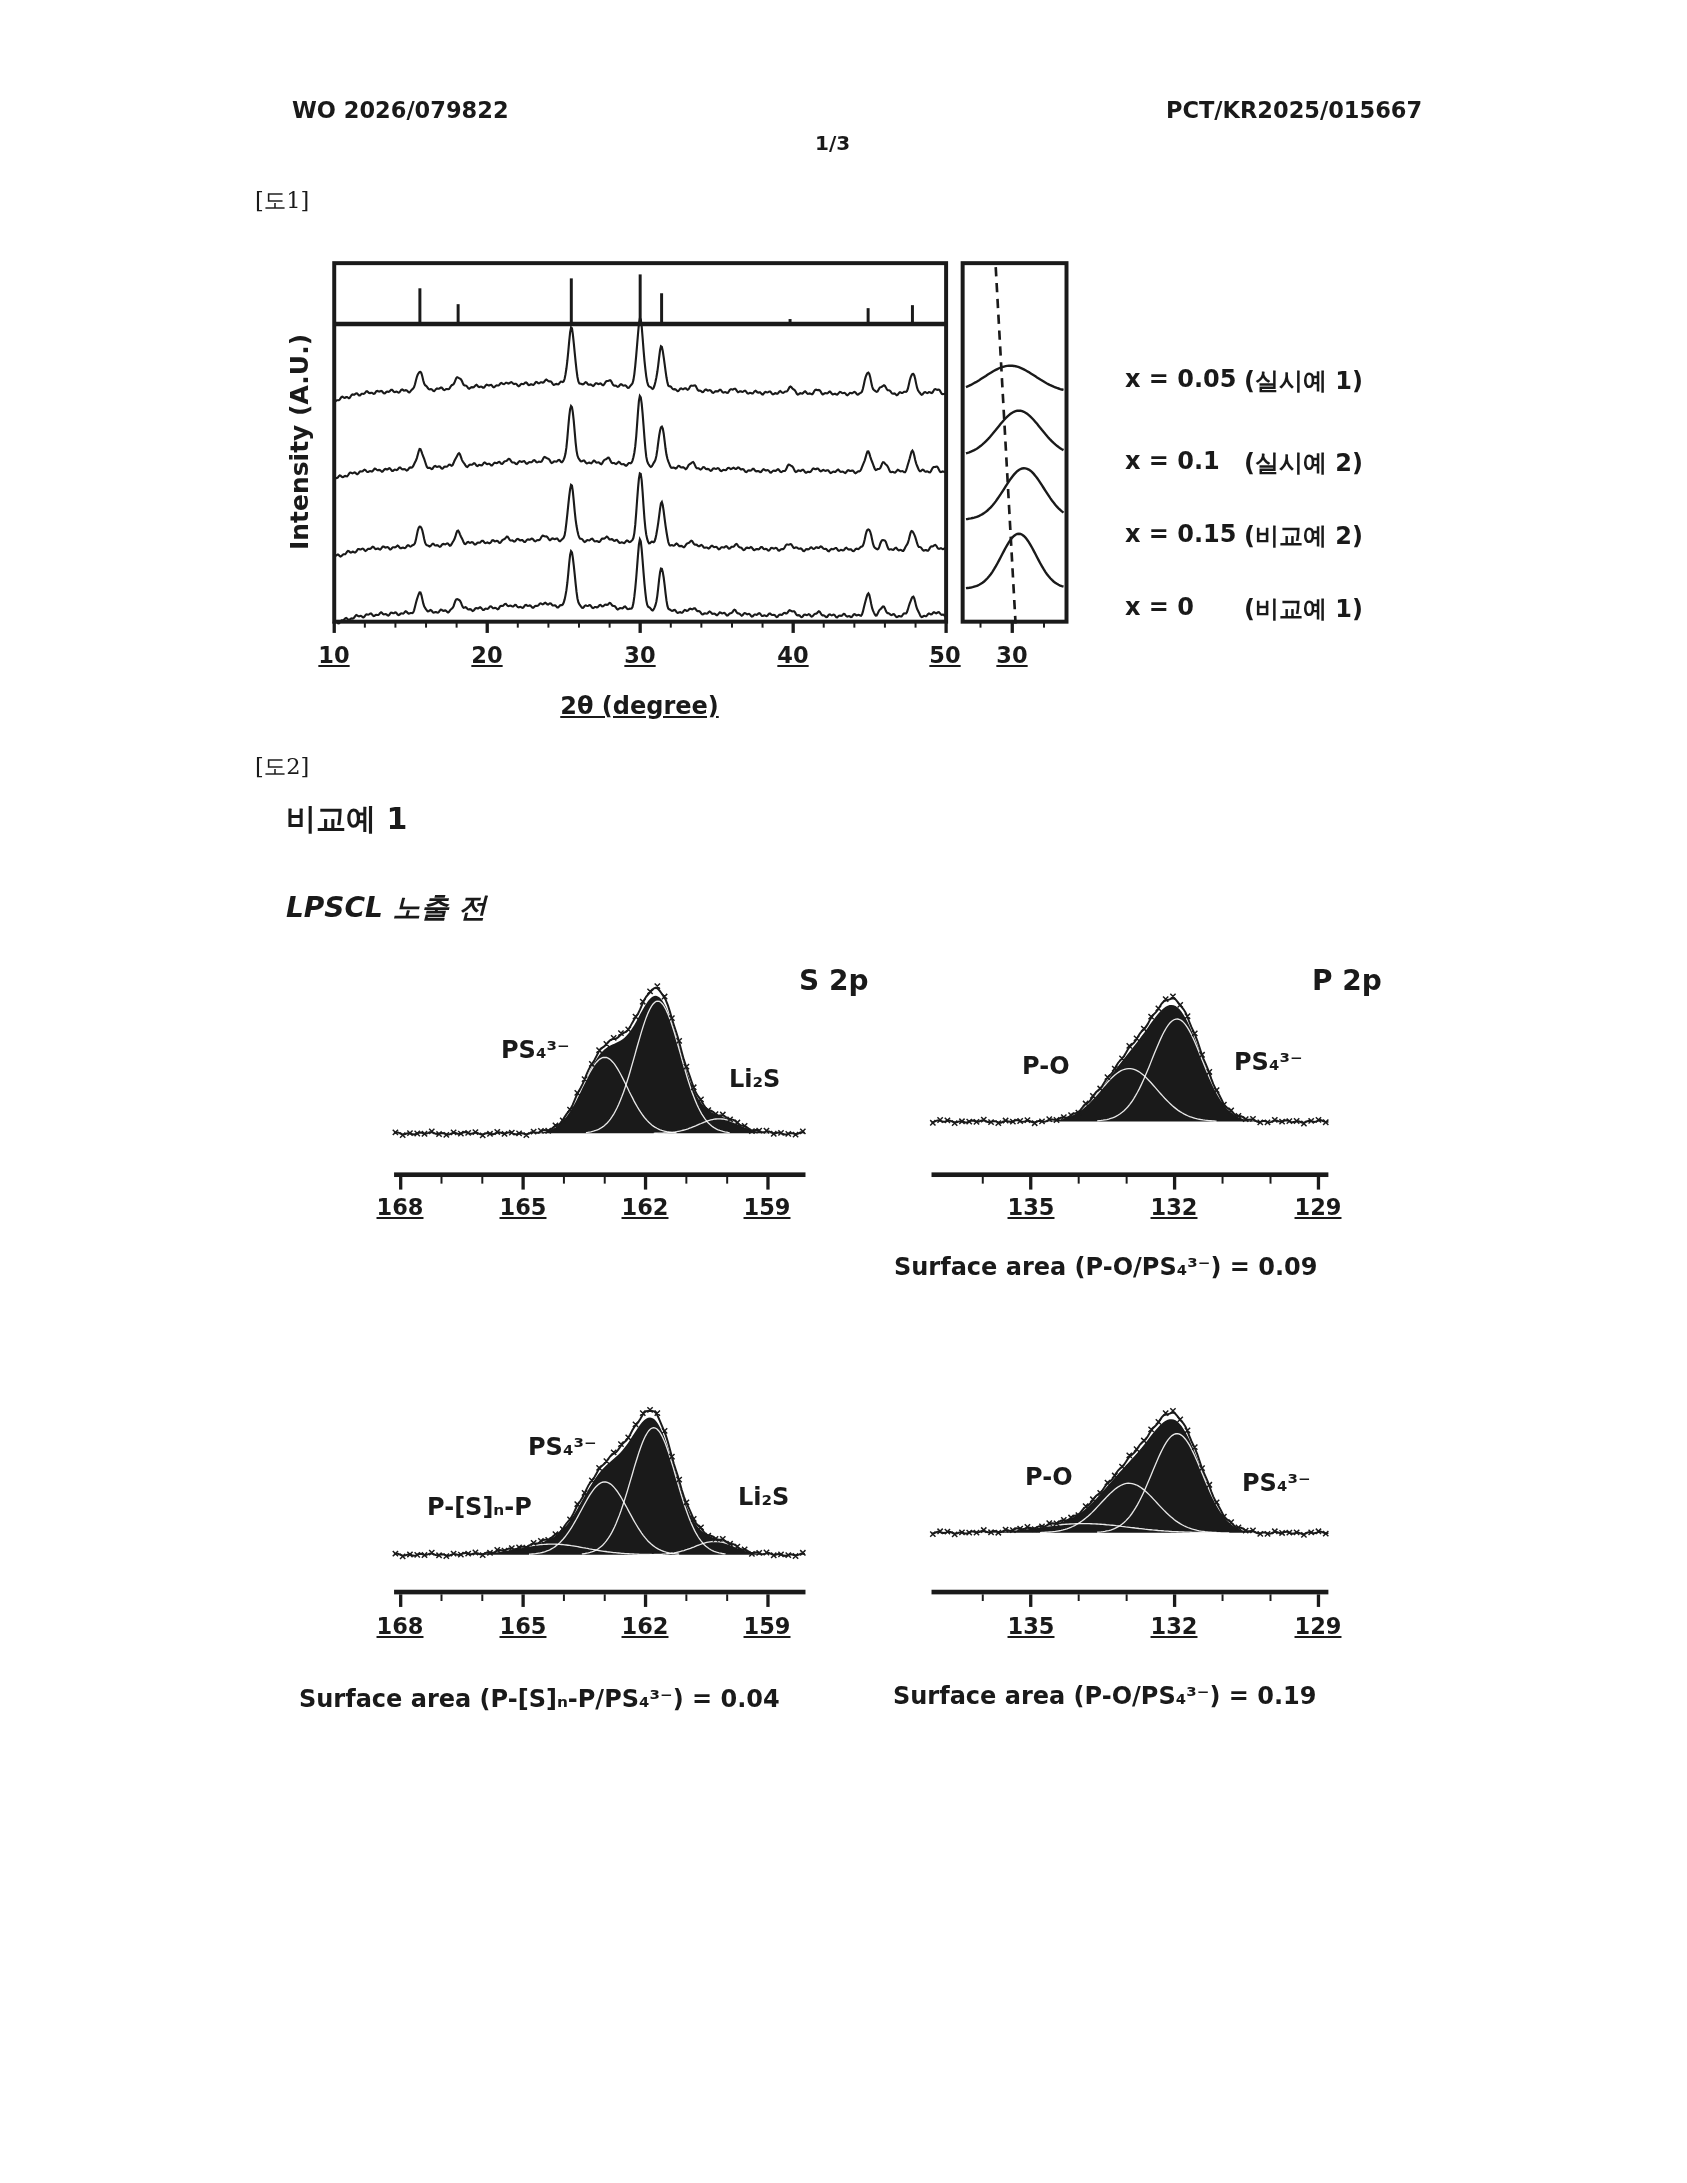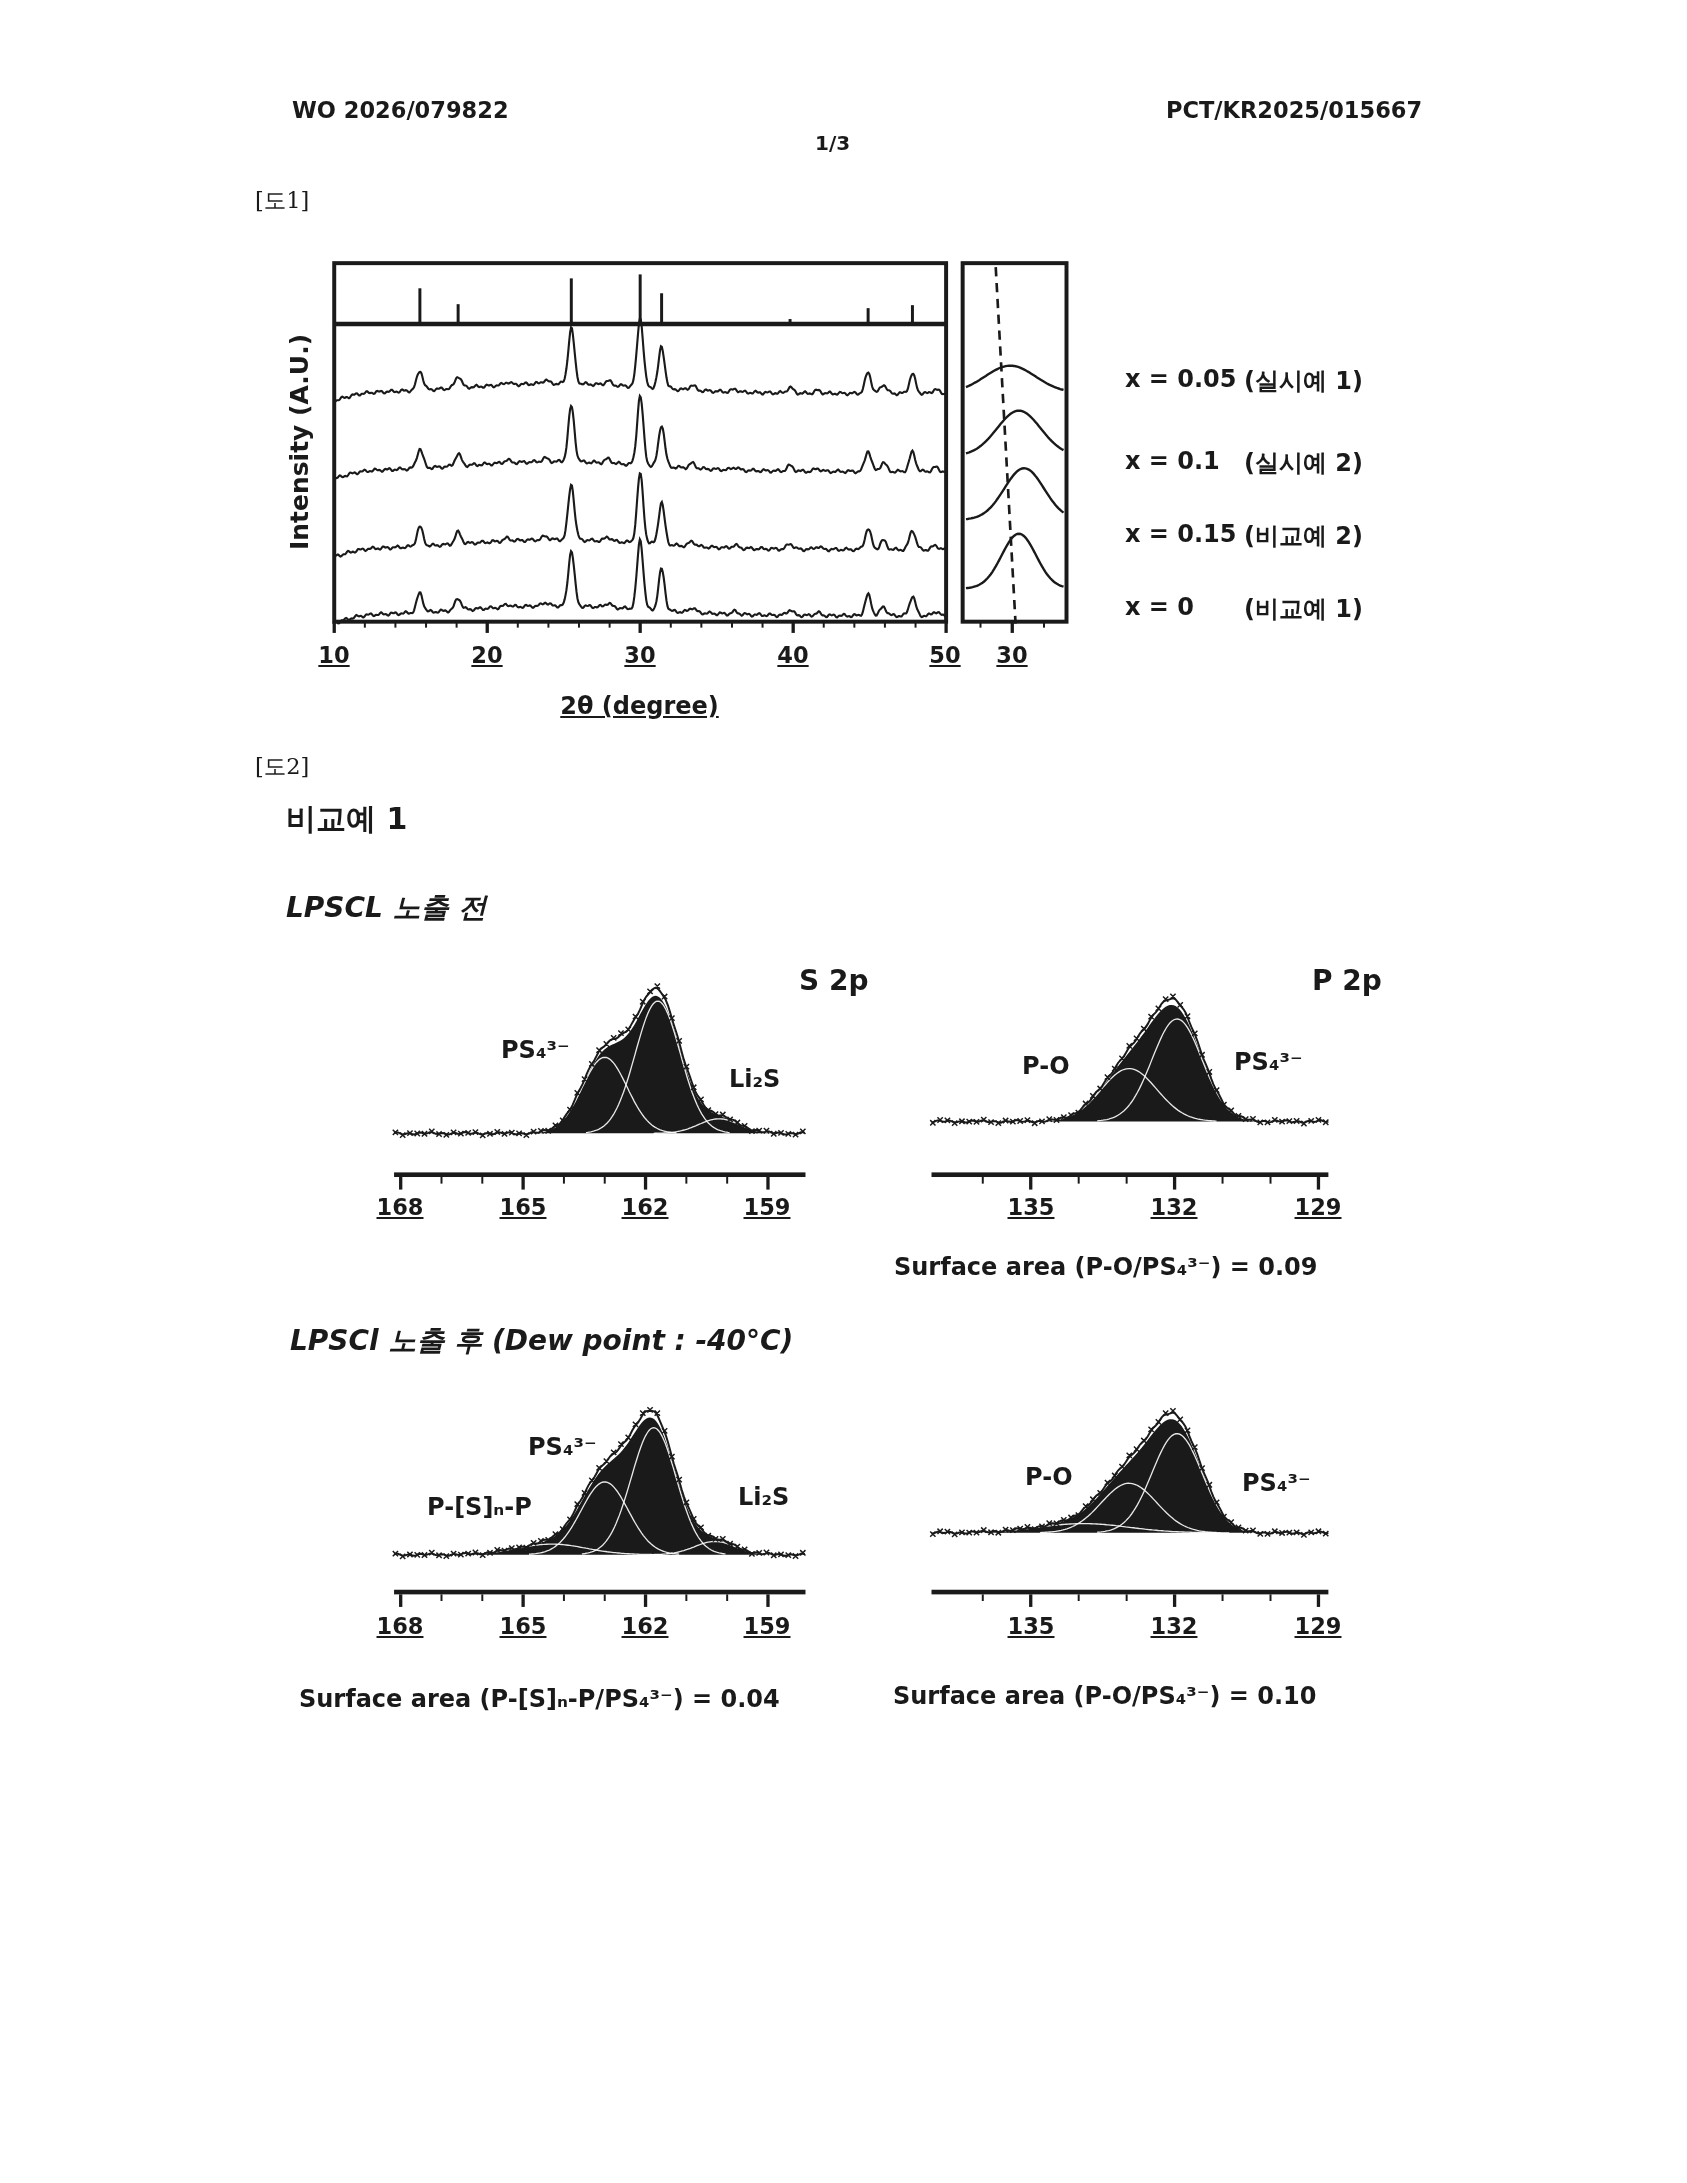--- a/index.html
+++ b/index.html
@@ -163,21 +163,20 @@
   <div class="t b fs34 tick" style="left:367px;top:1195px">168</div>
   <div class="t b fs34 tick" style="left:490px;top:1195px">165</div>
   <div class="t b fs34 tick" style="left:612px;top:1195px">162</div>
   <div class="t b fs34 tick" style="left:734px;top:1195px">159</div>
   <div class="t b fs34 tick" style="left:998px;top:1195px">135</div>
   <div class="t b fs34 tick" style="left:1141px;top:1195px">132</div>
   <div class="t b fs34 tick" style="left:1285px;top:1195px">129</div>
 
   <div class="t b fs36" style="left:894px;top:1254px">Surface area (P-O/PS₄³⁻) = 0.09</div>
 
-  <div class="t b fs42" style="left:290px;top:1325px">LPSCl 노출 후 (Dew point : -40°C)</div>
 
   <svg id="sp2" style="left:361px;top:1366px" width="463" height="298" viewBox="0 0 700 450">
       <path d="M50 285L50.0 285.0L53.0 285.0L56.0 285.0L59.0 285.0L62.0 285.0L65.0 285.0L68.0 285.0L71.0 285.0L74.0 285.0L77.0 285.0L80.0 285.0L83.0 285.0L86.0 285.0L89.0 285.0L92.0 285.0L95.0 285.0L98.0 285.0L101.0 285.0L104.0 285.0L107.0 285.0L110.0 285.0L113.0 284.9L116.0 284.9L119.0 284.9L122.0 284.9L125.0 284.9L128.0 284.9L131.0 284.8L134.0 284.8L137.0 284.8L140.0 284.7L143.0 284.7L146.0 284.6L149.0 284.5L152.0 284.5L155.0 284.4L158.0 284.3L161.0 284.2L164.0 284.0L167.0 283.9L170.0 283.7L173.0 283.6L176.0 283.4L179.0 283.2L182.0 282.9L185.0 282.7L188.0 282.4L191.0 282.1L194.0 281.8L197.0 281.5L200.0 281.1L203.0 280.7L206.0 280.3L209.0 279.9L212.0 279.4L215.0 279.0L218.0 278.5L221.0 278.0L224.0 277.4L227.0 276.9L230.0 276.3L233.0 275.7L236.0 275.2L239.0 274.6L242.0 273.9L245.0 273.3L248.0 272.7L251.0 272.1L254.0 271.4L257.0 270.8L260.0 270.1L263.0 269.3L266.0 268.6L269.0 267.7L272.0 266.9L275.0 265.9L278.0 264.8L281.0 263.6L284.0 262.3L287.0 260.8L290.0 259.1L293.0 257.2L296.0 255.0L299.0 252.6L302.0 249.9L305.0 247.0L308.0 243.7L311.0 240.1L314.0 236.2L317.0 232.0L320.0 227.5L323.0 222.7L326.0 217.8L329.0 212.6L332.0 207.4L335.0 202.0L338.0 196.6L341.0 191.3L344.0 186.0L347.0 181.0L350.0 176.1L353.0 171.5L356.0 167.1L359.0 163.1L362.0 159.4L365.0 155.9L368.0 152.8L371.0 149.8L374.0 147.1L377.0 144.5L380.0 141.9L383.0 139.3L386.0 136.7L389.0 133.8L392.0 130.7L395.0 127.4L398.0 123.8L401.0 119.8L404.0 115.6L407.0 111.1L410.0 106.5L413.0 101.8L416.0 97.2L419.0 92.7L422.0 88.5L425.0 84.8L428.0 81.7L431.0 79.4L434.0 78.0L437.0 77.5L440.0 78.2L443.0 80.0L446.0 83.0L449.0 87.1L452.0 92.4L455.0 98.8L458.0 106.1L461.0 114.3L464.0 123.2L467.0 132.6L470.0 142.4L473.0 152.4L476.0 162.5L479.0 172.4L482.0 182.1L485.0 191.3L488.0 200.1L491.0 208.2L494.0 215.7L497.0 222.5L500.0 228.6L503.0 234.0L506.0 238.7L509.0 242.7L512.0 246.2L515.0 249.1L518.0 251.6L521.0 253.7L524.0 255.5L527.0 257.0L530.0 258.3L533.0 259.5L536.0 260.7L539.0 261.8L542.0 262.9L545.0 264.0L548.0 265.1L551.0 266.3L554.0 267.6L557.0 268.8L560.0 270.1L563.0 271.4L566.0 272.6L569.0 273.9L572.0 275.1L575.0 276.2L578.0 277.3L581.0 278.3L584.0 279.3L587.0 280.1L590.0 280.9L593.0 281.6L596.0 282.1L599.0 282.7L602.0 283.1L605.0 283.5L608.0 283.8L611.0 284.0L614.0 284.2L617.0 284.4L620.0 284.5L623.0 284.7L626.0 284.7L629.0 284.8L632.0 284.9L635.0 284.9L638.0 284.9L641.0 284.9L644.0 285.0L647.0 285.0L650.0 285.0L653.0 285.0L656.0 285.0L659.0 285.0L662.0 285.0L665.0 285.0L668.0 285.0L671.0 285.0L672 285Z" fill="#1a1a1a"></path>
       <path d="M120.5 284.9L122.9 284.9L125.4 284.9L127.9 284.9L130.3 284.8L132.8 284.8L135.3 284.8L137.7 284.7L140.2 284.7L142.7 284.7L145.1 284.6L147.6 284.6L150.1 284.5L152.5 284.4L155.0 284.4L157.5 284.3L160.0 284.2L162.4 284.1L164.9 284.0L167.4 283.9L169.8 283.8L172.3 283.6L174.8 283.5L177.2 283.3L179.7 283.1L182.2 282.9L184.6 282.7L187.1 282.5L189.6 282.3L192.0 282.0L194.5 281.8L197.0 281.5L199.4 281.2L201.9 280.9L204.4 280.6L206.8 280.2L209.3 279.9L211.8 279.5L214.2 279.1L216.7 278.7L219.2 278.3L221.7 277.9L224.1 277.4L226.6 277.0L229.1 276.5L231.5 276.1L234.0 275.6L236.5 275.2L238.9 274.7L241.4 274.3L243.9 273.8L246.3 273.4L248.8 272.9L251.3 272.5L253.7 272.1L256.2 271.7L258.7 271.4L261.1 271.0L263.6 270.7L266.1 270.4L268.5 270.1L271.0 269.8L273.5 269.6L275.9 269.4L278.4 269.3L280.9 269.2L283.4 269.1L285.8 269.0L288.3 269.0L290.8 269.0L293.2 269.1L295.7 269.2L298.2 269.3L300.6 269.4L303.1 269.6L305.6 269.8L308.0 270.1L310.5 270.4L313.0 270.7L315.4 271.0L317.9 271.4L320.4 271.7L322.8 272.1L325.3 272.5L327.8 272.9L330.2 273.4L332.7 273.8L335.2 274.3L337.6 274.7L340.1 275.2L342.6 275.6L345.1 276.1L347.5 276.5L350.0 277.0L352.5 277.4L354.9 277.9L357.4 278.3L359.9 278.7L362.3 279.1L364.8 279.5L367.3 279.9L369.7 280.2L372.2 280.6L374.7 280.9L377.1 281.2L379.6 281.5L382.1 281.8L384.5 282.0L387.0 282.3L389.5 282.5L391.9 282.7L394.4 282.9L396.9 283.1L399.3 283.3L401.8 283.5L404.3 283.6L406.8 283.8L409.2 283.9L411.7 284.0L414.2 284.1L416.6 284.2L419.1 284.3L421.6 284.4L424.0 284.4L426.5 284.5L429.0 284.6L431.4 284.6L433.9 284.7L436.4 284.7L438.8 284.7L441.3 284.8L443.8 284.8L446.2 284.8L448.7 284.9L451.2 284.9L453.6 284.9L456.1 284.9" fill="none" stroke="#ffffff" stroke-width="2" opacity="0.9"></path>
       <path d="M254.0 284.3L256.5 284.2L258.9 284.0L261.4 283.8L263.9 283.5L266.3 283.1L268.8 282.7L271.3 282.3L273.7 281.7L276.2 281.0L278.7 280.3L281.1 279.4L283.6 278.4L286.1 277.3L288.5 275.9L291.0 274.5L293.5 272.8L295.9 270.9L298.4 268.8L300.9 266.5L303.3 264.0L305.8 261.3L308.3 258.3L310.7 255.1L313.2 251.6L315.7 248.0L318.2 244.1L320.6 240.1L323.1 235.8L325.6 231.5L328.0 227.0L330.5 222.4L333.0 217.8L335.4 213.2L337.9 208.7L340.4 204.2L342.8 199.9L345.3 195.8L347.8 192.0L350.2 188.4L352.7 185.2L355.2 182.4L357.6 179.9L360.1 178.0L362.6 176.5L365.0 175.5L367.5 175.0L370.0 175.1L372.4 175.7L374.9 176.8L377.4 178.3L379.9 180.4L382.3 182.9L384.8 185.8L387.3 189.1L389.7 192.7L392.2 196.6L394.7 200.8L397.1 205.1L399.6 209.6L402.1 214.1L404.5 218.7L407.0 223.3L409.5 227.9L411.9 232.3L414.4 236.7L416.9 240.9L419.3 244.9L421.8 248.7L424.3 252.4L426.7 255.7L429.2 258.9L431.7 261.9L434.1 264.6L436.6 267.0L439.1 269.3L441.6 271.3L444.0 273.1L446.5 274.8L449.0 276.2L451.4 277.5L453.9 278.6L456.4 279.6L458.8 280.5L461.3 281.2L463.8 281.8L466.2 282.4L468.7 282.8L471.2 283.2L473.6 283.5L476.1 283.8L478.6 284.0L481.0 284.2" fill="none" stroke="#ffffff" stroke-width="2" opacity="0.9"></path>
       <path d="M333.9 283.9L336.4 283.6L338.9 283.2L341.4 282.7L343.8 282.2L346.3 281.6L348.8 280.8L351.2 279.9L353.7 278.8L356.2 277.5L358.6 276.0L361.1 274.2L363.6 272.2L366.0 269.9L368.5 267.2L371.0 264.2L373.4 260.9L375.9 257.1L378.4 252.9L380.8 248.2L383.3 243.1L385.8 237.6L388.2 231.6L390.7 225.2L393.2 218.3L395.6 211.1L398.1 203.5L400.6 195.6L403.1 187.4L405.5 179.1L408.0 170.7L410.5 162.2L412.9 153.8L415.4 145.6L417.9 137.6L420.3 130.0L422.8 122.9L425.3 116.3L427.7 110.4L430.2 105.3L432.7 101.0L435.1 97.5L437.6 95.0L440.1 93.5L442.5 93.0L445.0 93.5L447.5 95.0L449.9 97.5L452.4 101.0L454.9 105.3L457.3 110.4L459.8 116.3L462.3 122.9L464.8 130.0L467.2 137.6L469.7 145.6L472.2 153.8L474.6 162.2L477.1 170.7L479.6 179.1L482.0 187.4L484.5 195.6L487.0 203.5L489.4 211.1L491.9 218.3L494.4 225.2L496.8 231.6L499.3 237.6L501.8 243.1L504.2 248.2L506.7 252.9L509.2 257.1L511.6 260.9L514.1 264.2L516.6 267.2L519.0 269.9L521.5 272.2L524.0 274.2L526.5 276.0L528.9 277.5L531.4 278.8L533.9 279.9L536.3 280.8L538.8 281.6L541.3 282.2L543.7 282.7L546.2 283.2L548.7 283.6L551.1 283.9" fill="none" stroke="#ffffff" stroke-width="2" opacity="0.9"></path>
       <path d="M436.4 284.9L438.8 284.8L441.3 284.8L443.8 284.7L446.2 284.7L448.7 284.6L451.2 284.5L453.6 284.4L456.1 284.2L458.6 284.1L461.0 283.9L463.5 283.6L466.0 283.4L468.5 283.1L470.9 282.7L473.4 282.3L475.9 281.8L478.3 281.3L480.8 280.7L483.3 280.1L485.7 279.4L488.2 278.7L490.7 277.9L493.1 277.1L495.6 276.2L498.1 275.3L500.5 274.3L503.0 273.4L505.5 272.4L507.9 271.4L510.4 270.5L512.9 269.6L515.3 268.7L517.8 267.9L520.3 267.2L522.7 266.5L525.2 266.0L527.7 265.6L530.2 265.3L532.6 265.1L535.1 265.0L537.6 265.1L540.0 265.3L542.5 265.6L545.0 266.0L547.4 266.5L549.9 267.2L552.4 267.9L554.8 268.7L557.3 269.6L559.8 270.5L562.2 271.4L564.7 272.4L567.2 273.4L569.6 274.3L572.1 275.3L574.6 276.2L577.0 277.1L579.5 277.9L582.0 278.7L584.4 279.4L586.9 280.1L589.4 280.7L591.9 281.3L594.3 281.8L596.8 282.3L599.3 282.7L601.7 283.1L604.2 283.4L606.7 283.6L609.1 283.9L611.6 284.1L614.1 284.2L616.5 284.4L619.0 284.5L621.5 284.6L623.9 284.7L626.4 284.7L628.9 284.8L631.3 284.8L633.8 284.9" fill="none" stroke="#ffffff" stroke-width="2" opacity="0.9"></path>
       <path d="M50.0 284.8L53.0 283.7L56.0 283.6L59.0 284.9L62.0 286.3L65.0 286.6L68.0 285.6L71.0 284.7L74.0 284.8L77.0 285.9L80.0 286.7L83.0 286.1L86.0 284.6L89.0 283.6L92.0 284.0L95.0 285.0L98.0 285.4L101.0 284.6L104.0 283.4L107.0 283.2L110.0 284.3L113.0 285.7L116.0 286.0L119.0 285.1L122.0 284.3L125.0 284.6L128.0 285.9L131.0 286.8L134.0 286.2L137.0 284.8L140.0 283.8L143.0 284.2L146.0 285.1L149.0 285.3L152.0 284.2L155.0 282.7L158.0 282.3L161.0 283.2L164.0 284.4L167.0 284.4L170.0 283.4L173.0 282.4L176.0 282.7L179.0 283.9L182.0 284.7L185.0 284.1L188.0 282.6L191.0 281.5L194.0 281.7L197.0 282.4L200.0 282.2L203.0 280.7L206.0 278.8L209.0 277.9L212.0 278.3L215.0 278.9L218.0 278.4L221.0 276.9L224.0 275.5L227.0 275.3L230.0 276.2L233.0 276.7L236.0 275.9L239.0 274.2L242.0 273.0L245.0 273.0L248.0 273.5L251.0 273.2L254.0 271.4L257.0 269.3L260.0 268.1L263.0 268.1L266.0 268.2L269.0 267.2L272.0 265.0L275.0 263.0L278.0 262.3L281.0 262.4L284.0 262.1L287.0 260.3L290.0 257.5L293.0 255.1L296.0 253.7L299.0 252.5L302.0 250.1L305.0 246.1L308.0 241.3L311.0 237.1L314.0 233.8L317.0 230.2L320.0 225.2L323.0 218.9L326.0 212.6L329.0 207.4L332.0 203.1L335.0 198.4L338.0 192.4L341.0 185.8L344.0 179.9L347.0 175.5L350.0 171.9L353.0 167.6L356.0 162.3L359.0 156.8L362.0 152.7L365.0 150.0L368.0 147.6L371.0 144.2L374.0 139.9L377.0 136.0L380.0 133.4L383.0 131.7L386.0 129.7L389.0 126.2L392.0 121.8L395.0 117.8L398.0 115.0L401.0 112.3L404.0 108.5L407.0 103.2L410.0 97.3L413.0 92.3L416.0 88.5L419.0 84.9L422.0 80.2L425.0 75.0L428.0 70.5L431.0 68.2L434.0 67.7L437.0 67.8L440.0 67.8L443.0 68.3L446.0 70.9L449.0 76.1L452.0 83.1L455.0 90.4L458.0 97.4L461.0 105.1L464.0 114.5L467.0 125.7L470.0 137.1L473.0 147.5L476.0 156.9L479.0 166.2L482.0 176.5L485.0 187.2L488.0 196.9L491.0 204.6L494.0 211.0L497.0 217.5L500.0 224.6L503.0 231.5L506.0 236.9L509.0 240.3L512.0 243.0L515.0 246.3L518.0 250.2L521.0 253.7L524.0 255.6L527.0 256.1L530.0 256.6L533.0 258.2L536.0 260.5L539.0 262.2L542.0 262.5L545.0 262.2L548.0 262.6L551.0 264.5L554.0 266.8L557.0 268.4L560.0 268.7L563.0 269.0L566.0 270.5L569.0 273.1L572.0 275.7L575.0 276.9L578.0 277.1L581.0 277.5L584.0 279.0L587.0 281.1L590.0 282.6L593.0 282.6L596.0 281.7L599.0 281.5L602.0 282.5L605.0 283.9L608.0 284.3L611.0 283.4L614.0 282.4L617.0 282.6L620.0 283.9L623.0 285.2L626.0 285.3L629.0 284.4L632.0 283.9L635.0 284.6L638.0 286.1L641.0 286.9L644.0 286.3L647.0 285.0L650.0 284.4L653.0 285.1L656.0 286.0L659.0 286.0L662.0 284.8L665.0 283.5L668.0 283.3L671.0 284.3" fill="none" stroke="#1a1a1a" stroke-width="3"></path>
       <path d="M48.0 279.4L56.0 287.4M48.0 287.4L56.0 279.4M59.0 283.6L67.0 291.6M59.0 291.6L67.0 283.6M70.0 280.7L78.0 288.7M70.0 288.7L78.0 280.7M81.0 281.2L89.0 289.2M81.0 289.2L89.0 281.2M92.0 281.5L100.0 289.5M92.0 289.5L100.0 281.5M103.0 278.0L111.0 286.0M103.0 286.0L111.0 278.0M114.0 281.9L122.0 289.9M114.0 289.9L122.0 281.9M125.0 283.3L133.0 291.3M125.0 291.3L133.0 283.3M136.0 279.3L144.0 287.3M136.0 287.3L144.0 279.3M147.0 280.8L155.0 288.8M147.0 288.8L155.0 280.8M158.0 279.4L166.0 287.4M158.0 287.4L166.0 279.4M169.0 277.7L177.0 285.7M169.0 285.7L177.0 277.7M180.0 281.6L188.0 289.6M180.0 289.6L188.0 281.6M191.0 278.1L199.0 286.1M191.0 286.1L199.0 278.1M202.0 273.9L210.0 281.9M202.0 281.9L210.0 273.9M213.0 274.9L221.0 282.9M213.0 282.9L221.0 274.9M224.0 271.0L232.0 279.0M224.0 279.0L232.0 271.0M235.0 270.1L243.0 278.1M235.0 278.1L243.0 270.1M246.0 270.5L254.0 278.5M246.0 278.5L254.0 270.5M257.0 263.1L265.0 271.1M257.0 271.1L265.0 263.1M268.0 260.2L276.0 268.2M268.0 268.2L276.0 260.2M279.0 258.6L287.0 266.6M279.0 266.6L287.0 258.6M290.0 249.8L298.0 257.8M290.0 257.8L298.0 249.8M301.0 242.3L309.0 250.3M301.0 250.3L309.0 242.3M312.0 227.5L320.0 235.5M312.0 235.5L320.0 227.5M323.0 204.7L331.0 212.7M323.0 212.7L331.0 204.7M334.0 187.7L342.0 195.7M334.0 195.7L342.0 187.7M345.0 168.6L353.0 176.6M345.0 176.6L353.0 168.6M356.0 149.8L364.0 157.8M356.0 157.8L364.0 149.8M367.0 139.6L375.0 147.6M367.0 147.6L375.0 139.6M378.0 126.3L386.0 134.3M378.0 134.3L386.0 126.3M389.0 113.8L397.0 121.8M389.0 121.8L397.0 113.8M400.0 103.8L408.0 111.8M400.0 111.8L408.0 103.8M411.0 84.1L419.0 92.1M411.0 92.1L419.0 84.1M422.0 67.1L430.0 75.1M422.0 75.1L430.0 67.1M433.0 62.1L441.0 70.1M433.0 70.1L441.0 62.1M444.0 67.1L452.0 75.1M444.0 75.1L452.0 67.1M455.0 93.9L463.0 101.9M455.0 101.9L463.0 93.9M466.0 132.9L474.0 140.9M466.0 140.9L474.0 132.9M477.0 167.5L485.0 175.5M477.0 175.5L485.0 167.5M488.0 202.0L496.0 210.0M488.0 210.0L496.0 202.0M499.0 227.0L507.0 235.0M499.0 235.0L507.0 227.0M510.0 239.8L518.0 247.8M510.0 247.8L518.0 239.8M521.0 252.4L529.0 260.4M521.0 260.4L529.0 252.4M532.0 257.0L540.0 265.0M532.0 265.0L540.0 257.0M543.0 257.2L551.0 265.2M543.0 265.2L551.0 257.2M554.0 264.5L562.0 272.5M554.0 272.5L562.0 264.5M565.0 268.8L573.0 276.8M565.0 276.8L573.0 268.8M576.0 272.9L584.0 280.9M576.0 280.9L584.0 272.9M587.0 279.9L595.0 287.9M587.0 287.9L595.0 279.9M598.0 278.2L606.0 286.2M598.0 286.2L606.0 278.2M609.0 277.7L617.0 285.7M609.0 285.7L617.0 277.7M620.0 281.9L628.0 289.9M620.0 289.9L628.0 281.9M631.0 280.4L639.0 288.4M631.0 288.4L639.0 280.4M642.0 281.7L650.0 289.7M642.0 289.7L650.0 281.7M653.0 283.0L661.0 291.0M653.0 291.0L661.0 283.0M664.0 278.1L672.0 286.1M664.0 286.1L672.0 278.1" fill="none" stroke="#1a1a1a" stroke-width="2.2"></path>
       <rect x="50" y="338" width="622" height="7" fill="#1a1a1a"></rect>
@@ -218,16 +217,16 @@
 
   <div class="t b fs34 tick" style="left:367px;top:1614px">168</div>
   <div class="t b fs34 tick" style="left:490px;top:1614px">165</div>
   <div class="t b fs34 tick" style="left:612px;top:1614px">162</div>
   <div class="t b fs34 tick" style="left:734px;top:1614px">159</div>
   <div class="t b fs34 tick" style="left:998px;top:1614px">135</div>
   <div class="t b fs34 tick" style="left:1141px;top:1614px">132</div>
   <div class="t b fs34 tick" style="left:1285px;top:1614px">129</div>
 
   <div class="t b fs36" style="left:299px;top:1686px">Surface area (P-[S]ₙ-P/PS₄³⁻) = 0.04</div>
-  <div class="t b fs36" style="left:893px;top:1683px">Surface area (P-O/PS₄³⁻) = 0.10</div>
+  <div class="t b fs36" style="left:893px;top:1683px">Surface area (P-O/PS₄³⁻) = 0.19</div>
 
 </div>
 
 
 </body></html>

